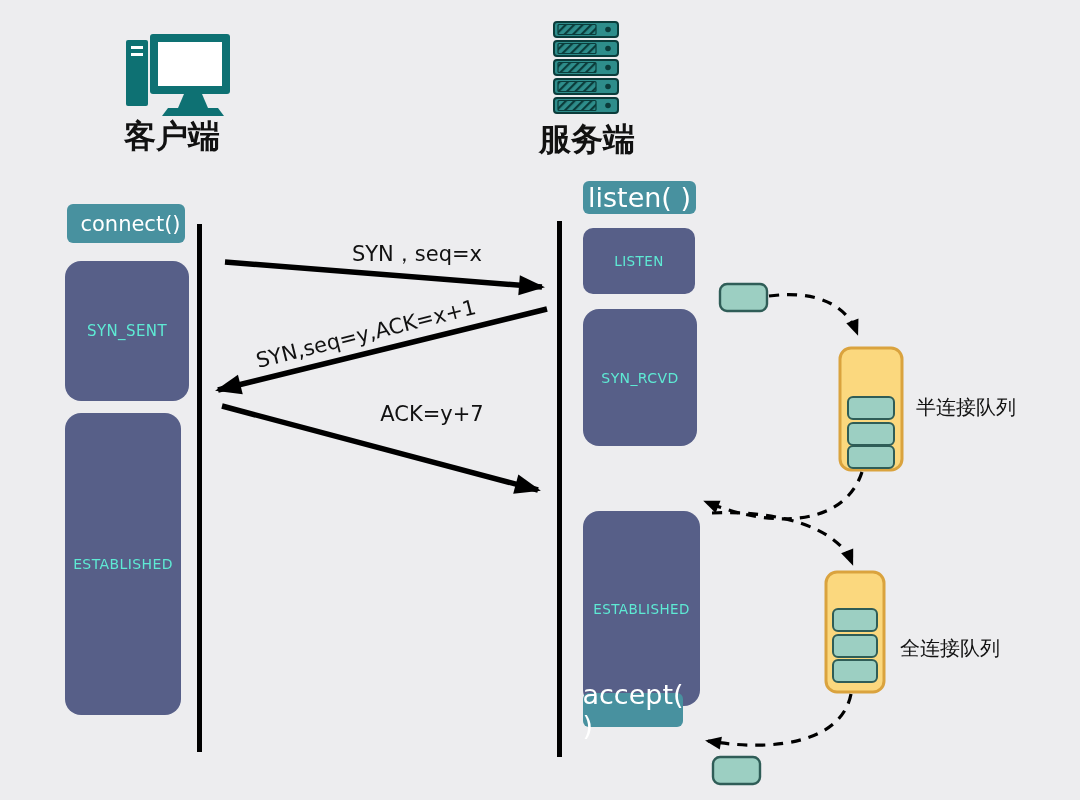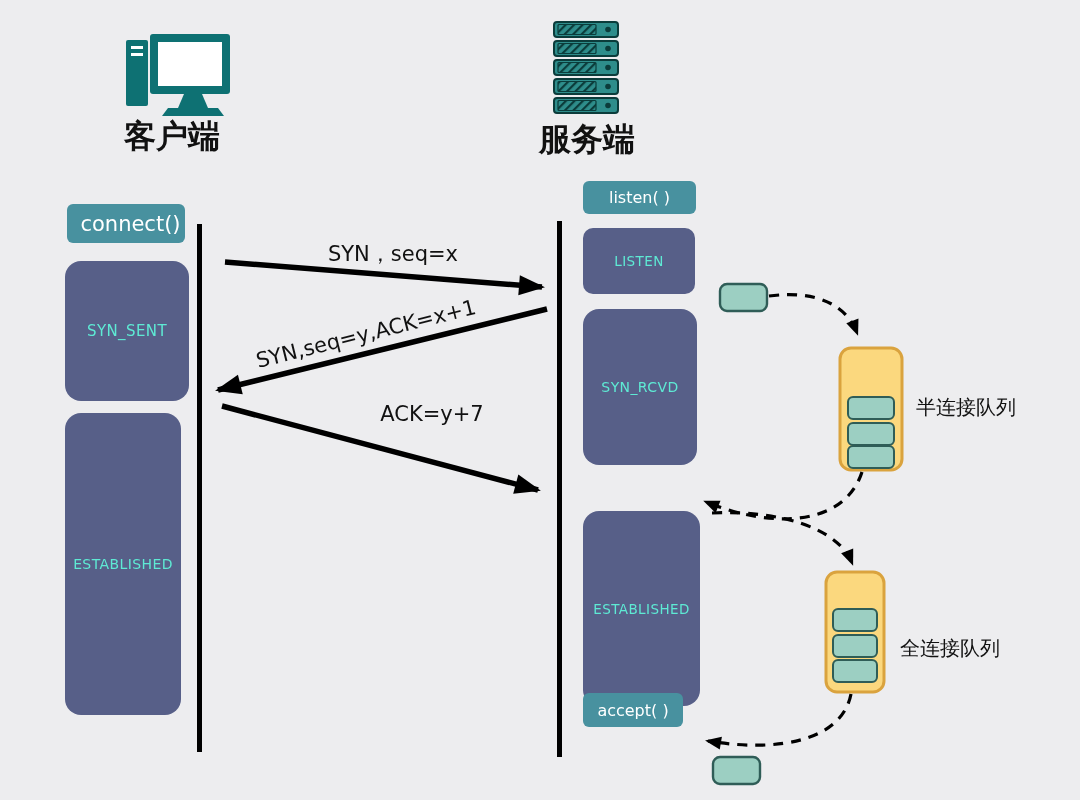--- a/index.html
+++ b/index.html
@@ -10,21 +10,21 @@
     font-family:"DejaVu Sans","Liberation Sans",sans-serif;
     overflow:hidden;
   }
   .abs { position:absolute; }
   .layer2 { z-index:2; }
   .overlay { position:absolute; left:0; top:0; z-index:1; pointer-events:none; }
   .timeline { background:#000; z-index:2; }
   .call-btn {
     background:#48919f; color:#fff;
     display:flex; align-items:center; justify-content:center;
-    border-radius:6px; font-size:16px; font-weight:500;
+    border-radius:6px; font-size:27px; font-weight:500;
     z-index:2;
   }
   .state-box {
     background:#575f88; color:#5eead4;
     display:flex; align-items:center; justify-content:center;
     border-radius:16px; letter-spacing:.4px;
     z-index:2; text-align:center;
   }
   .msg-label { color:#111; font-size:21px; text-align:center; z-index:2; }
   .icon-title { font-size:32px; font-weight:600; color:#111; text-align:center; z-index:2; }
@@ -77,25 +77,25 @@
 
 <div class="abs timeline" style="left:197px; top:224px; width:5px; height:528px;"></div>
 <div class="abs timeline" style="left:557px; top:221px; width:5px; height:536px;"></div>
 
 <div class="abs call-btn" style="left:67px; top:204px; width:118px; height:39px; font-size:21px;padding-left:9px;">connect()</div>
 <div class="abs state-box" style="left:65px; top:261px; width:124px; height:140px; font-size:15px;">SYN_SENT</div>
 <div class="abs state-box" style="left:65px; top:413px; width:116px; height:302px; font-size:14px;">ESTABLISHED</div>
 
 <div class="abs call-btn" style="left:583px; top:181px; width:113px; height:33px;">listen( )</div>
 <div class="abs state-box" style="left:583px; top:228px; width:112px; height:66px; font-size:13.5px; border-radius:10px;">LISTEN</div>
-<div class="abs state-box" style="left:583px; top:309px; width:114px; height:156px; font-size:14px;">SYN_RCVD</div>
+<div class="abs state-box" style="left:583px; top:309px; width:114px; height:137px; font-size:14px;">SYN_RCVD</div>
 <div class="abs state-box" style="left:583px; top:511px; width:117px; height:195px; font-size:13.5px;">ESTABLISHED</div>
 <div class="abs call-btn" style="left:583px; top:693px; width:100px; height:34px;">accept( )</div>
 
-<div class="abs msg-label" style="left:308px; top:240px; width:170px;">SYN，seq=x</div>
+<div class="abs msg-label" style="left:332px; top:240px; width:170px;">SYN，seq=x</div>
 <div class="abs msg-label" style="left:242px; top:322px; width:248px; transform:rotate(-14deg);">SYN,seq=y,ACK=x+1</div>
 <div class="abs msg-label" style="left:372px; top:402px; width:120px;">ACK=y+7</div>
 
 <div class="abs queue-label" style="left:916px; top:394px;">半连接队列</div>
 <div class="abs queue-label" style="left:900px; top:626px;margin-top:9px;">全连接队列</div>
 
 <svg class="overlay" width="1080" height="800" viewBox="0 0 1080 800">
   <defs>
     <marker id="mainArrow" markerWidth="30" markerHeight="26" refX="24" refY="11" orient="auto" markerUnits="userSpaceOnUse">
       <path d="M1,1 L27,11 L1,21 Z" fill="#000"></path>

